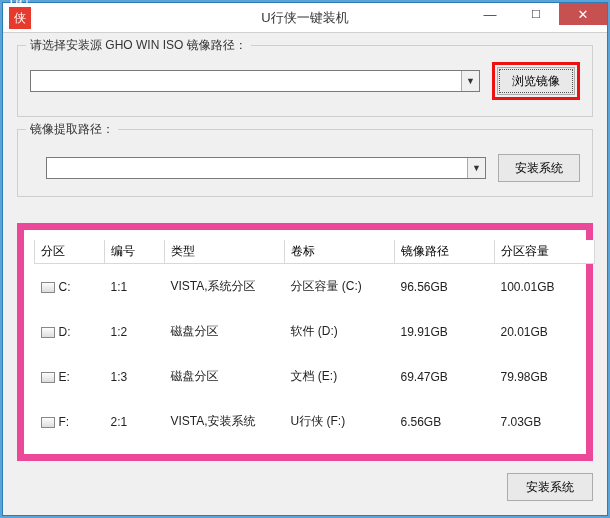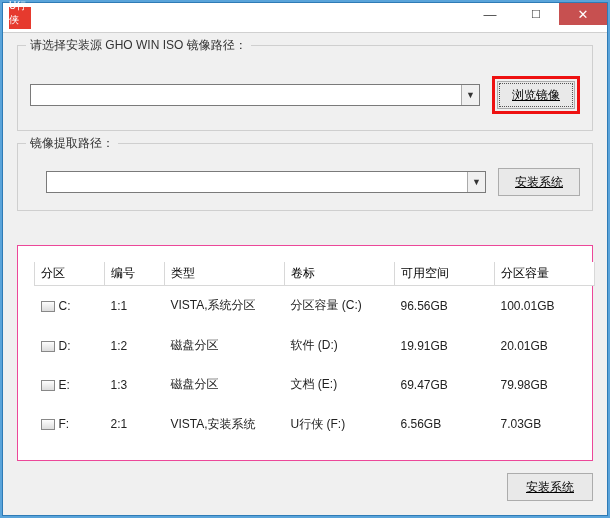--- a/index.html
+++ b/index.html
@@ -27,25 +27,26 @@
     align-items: center;
     border-bottom: 1px solid #d0d0d0;
     position: relative;
   }
   .app-icon {
     width: 22px;
     height: 22px;
     background: #e63a2e;
     margin: 4px 6px;
     color: #fff;
-    font-size: 10px;
+    font-size: 12px;
     display: flex;
     align-items: flex-end;
     justify-content: center;
     padding-bottom: 2px;
+    text-align: center;
   }
   .title-text {
     position: absolute;
     left: 0; right: 0;
     text-align: center;
     font-size: 13px;
     color: #333;
     pointer-events: none;
   }
   .win-controls {
@@ -69,21 +70,21 @@
   }
   .client {
     flex: 1;
     background: #f0f0f0;
     padding: 12px 14px 14px 14px;
     display: flex;
     flex-direction: column;
   }
   .groupbox {
     border: 1px solid #cfcfcf;
-    padding: 30px 12px 16px 12px;
+    padding: 16px 12px 16px 12px;
     position: relative;
     background: #f0f0f0;
     margin-bottom: 12px;
   }
   .group-legend {
     position: absolute;
     top: -9px;
     left: 8px;
     background: #f0f0f0;
     padding: 0 4px;
@@ -118,42 +119,41 @@
   }
   .btn {
     height: 28px;
     padding: 0 14px;
     background: #e9e9e9;
     border: 1px solid #acacac;
     font-size: 12px;
     display: flex;
     align-items: center;
     justify-content: center;
-    text-decoration: underline;
   }
   .highlight-frame {
     border: 3px solid #e11;
     padding: 2px;
     display: inline-flex;
   }
   .highlight-frame .btn {
     outline: 1px dotted #555;
     outline-offset: -3px;
     background: #e9e9e9;
   }
   .groupbox.compact {
     padding: 24px 12px 14px 28px;
   }
   .table-wrap {
-    border: 1px solid #ec4899;
-    background: #fff;
-    padding: 16px;
+    border: 7px solid #ec4899;
+    background: #fff;
+    padding: 10px;
     flex: 1;
     display: flex;
-    margin-top: 12px;
+    margin-top: 4px;
     margin-bottom: 10px;
   }
   table {
     width: 100%;
     border-collapse: collapse;
     font-size: 12px;
     table-layout: fixed;
   }
   thead th {
     background: #fff;
@@ -192,20 +192,21 @@
     justify-content: flex-end;
     padding-top: 2px;
   }
 </style>
 </head>
 <body>
 
 <div class="window">
   <div class="titlebar">
     <div class="app-icon">U行侠</div>
+    <div class="title-text">U行侠一键装机</div>
     <div class="win-controls">
       <div class="win-btn">—</div>
       <div class="win-btn" style="font-size:11px;">☐</div>
       <div class="win-btn close">✕</div>
     </div>
   </div>
 
   <div class="client">
 
     <div class="groupbox">
@@ -243,21 +244,21 @@
             <col class="c4">
             <col class="c5">
             <col class="c6">
         </colgroup>
         <thead>
           <tr>
             <th>分区</th>
             <th>编号</th>
             <th>类型</th>
             <th>卷标</th>
-            <th>可用空间</th>
+            <th>镜像路径</th>
             <th>分区容量</th>
           </tr>
         </thead>
         <tbody id="tbody">
         <tr>
               <td><span class="drive-icon"></span>C:</td>
               <td>1:1</td>
               <td>VISTA,系统分区</td>
               <td>分区容量 (C:)</td>
               <td>96.56GB</td>

